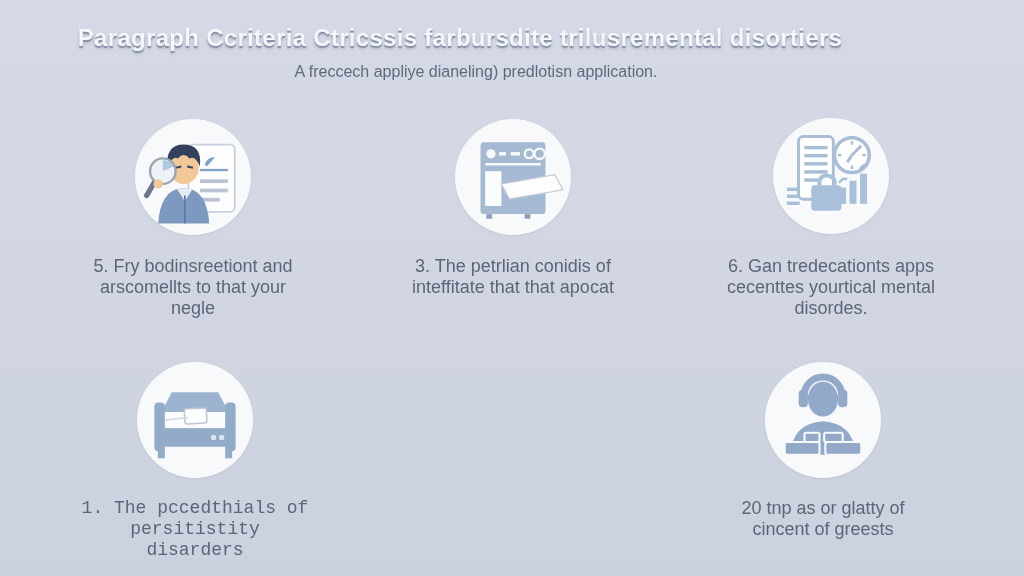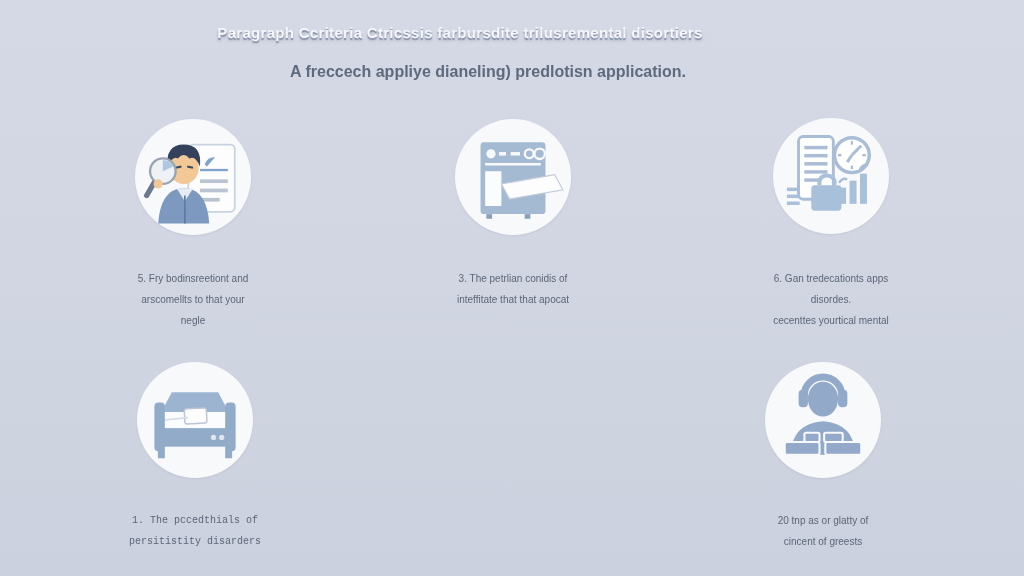--- a/index.html
+++ b/index.html
@@ -6,42 +6,41 @@
   .canvas{
     position:relative;
     width:1024px;height:576px;
     overflow:hidden;
     background:linear-gradient(180deg,#d4d9e5 0%,#d1d6e2 45%,#cbd1de 100%);
     font-family:"Liberation Sans","DejaVu Sans",sans-serif;
   }
   .title{
     position:absolute;left:0;top:24px;width:920px;
     text-align:center;
-    font-size:15px;font-weight:700;letter-spacing:.3px;
+    font-size:24px;font-weight:700;letter-spacing:.3px;
     color:#f4f6fa;
     text-shadow:0 2px 1px rgba(125,135,155,.85), 0 3px 3px rgba(125,135,155,.35);
   }
   .subtitle{
-    position:absolute;left:12px;top:63px;width:952px;
+    position:absolute;left:0;top:63px;width:952px;
     text-align:center;
-    font-size:16px;font-weight:700;
+    font-size:16px;font-weight:400;
     color:#5e6a7e;
   }
   .badge{
     position:absolute;width:116px;height:116px;border-radius:50%;
     background:#f8f9fb;
     box-shadow:0 1px 2px rgba(160,168,185,.25);
   }
   .badge svg{position:absolute;left:0;top:0;width:116px;height:116px;}
   .caption{
     position:absolute;width:236px;
     text-align:center;
-    font-size:10px;line-height:21px;
+    font-size:18px;line-height:21px;
     color:#5c6678;
-    margin-top:12px;
   }
   .b1{left:135px;top:119px;}
   .b2{left:455px;top:119px;}
   .b3{left:773px;top:118px;}
   .b4{left:137px;top:362px;}
   .b5{left:765px;top:362px;}
   .cap1{left:75px;top:256px;}
   .cap2{left:395px;top:256px;}
   .cap3{left:713px;top:256px;}
   .cap4{left:77px;top:498px;font-family:Liberation Mono, monospace;}
@@ -124,22 +123,22 @@
       <path d="M75 44 q3 -5 7 -3" fill="none" stroke="#a9bdd6" stroke-width="2"></path>
       <path d="M40 58 v-4 a7 7 0 0 1 13 0 v4" fill="none" stroke="#a9c0da" stroke-width="3.5"></path>
       <rect x="33" y="58" width="26" height="22" rx="3" fill="#a9c0da"></rect>
       <rect x="12" y="60" width="11" height="3" fill="#a9c0da"></rect>
       <rect x="12" y="66" width="11" height="3" fill="#a9c0da"></rect>
       <rect x="12" y="72" width="11" height="3" fill="#a9c0da"></rect>
     </svg>
   </div>
   <div class="caption cap3">
     <div>6. Gan tredecationts apps</div>
+    <div>cecenttes yourtical mental</div>
     <div>disordes.</div>
-    <div>cecenttes yourtical mental</div>
   </div>
 
   <div class="badge b4">
     <svg viewBox="0 0 100 100">
       <polygon points="30,26 70,26 79,43 21,43" fill="#9db4d0"></polygon>
       <polygon points="22,43 78,43 80,58 20,58" fill="#fbfcfd"></polygon>
       <rect x="41" y="40" width="19" height="13" rx="2" fill="#fdfdfe" stroke="#bcc6d4" stroke-width="1.3" transform="rotate(-3 50 46)"></rect>
       <line x1="24" y1="50" x2="44" y2="48" stroke="#d4dbe6" stroke-width="1.5"></line>
       <rect x="15" y="35" width="9" height="42" rx="3.5" fill="#92abc9"></rect>
       <rect x="76" y="35" width="9" height="42" rx="3.5" fill="#92abc9"></rect>

